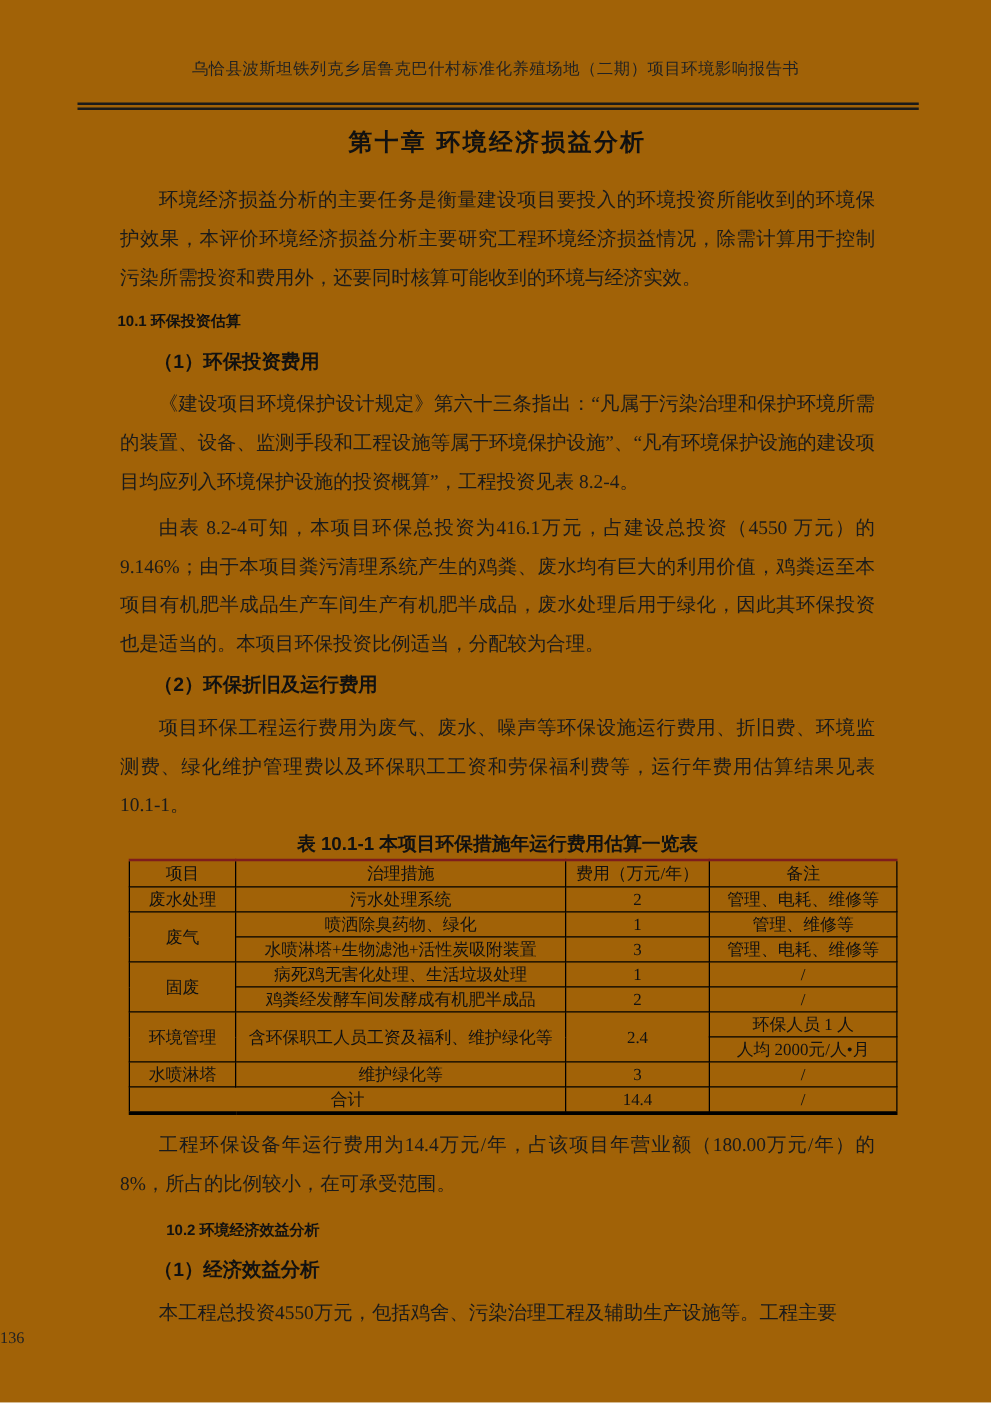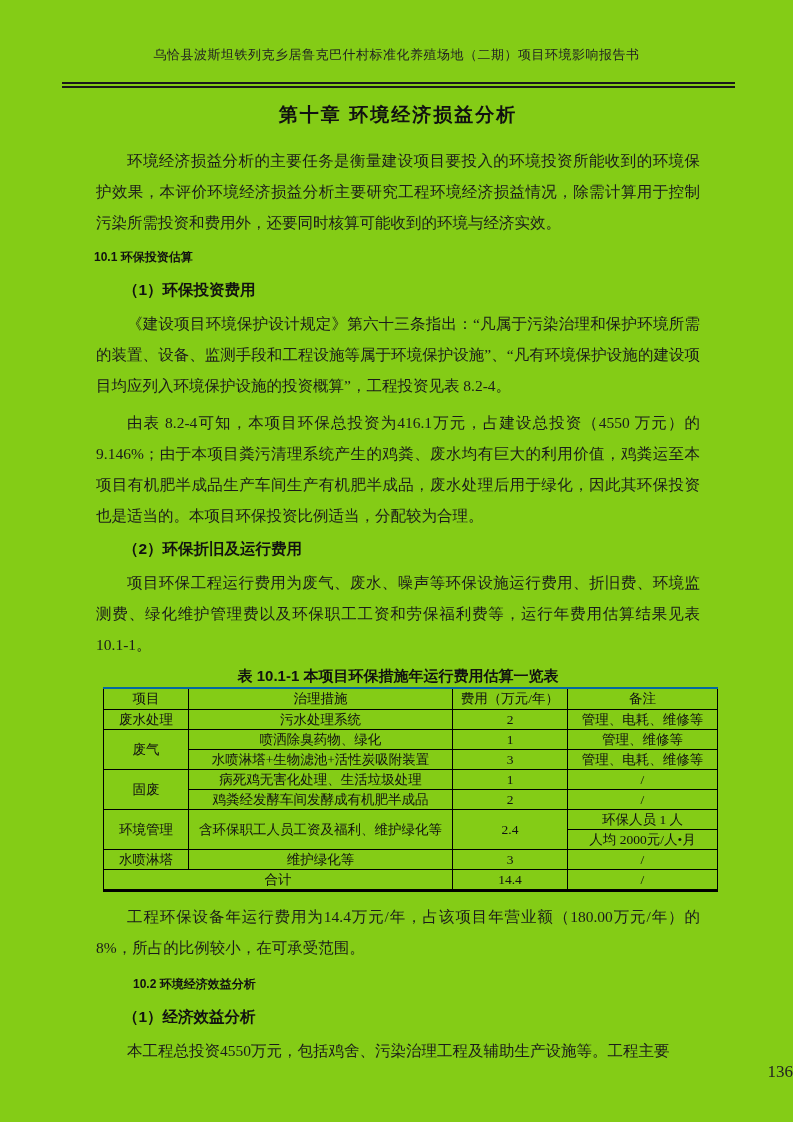--- a/index.html
+++ b/index.html
@@ -1,21 +1,21 @@
 <!DOCTYPE html>
 <html><head>
 <meta charset="utf-8">
 <style>
   html, body { margin: 0; padding: 0; background: #ffffff; }
   .page {
     position: relative;
     width: 793px;
     height: 1122px;
     margin: 0 auto;
-    background: #84cc16;
+    background: #a16207;
     color: #1b1b1b;
     font-family: "Liberation Serif", serif;
     overflow: hidden;
   }
   .doc-header {
     position: absolute;
     top: 46px; left: 0; right: 0;
     text-align: center;
     font-size: 13px;
     letter-spacing: 0.5px;
@@ -81,41 +81,41 @@
     color: #111111;
   }
   table.cost-table {
     border-collapse: collapse;
     table-layout: fixed;
     width: 614px;
     margin-left: 13px;
     margin-top: 2px;
     font-size: 13.5px;
     color: #111111;
-    border-top: 2px solid #0369a1;
+    border-top: 2px solid #7f1d1d;
     border-bottom: 3px solid #000000;
   }
   table.cost-table th, table.cost-table td {
     border: 1px solid #000000;
     text-align: center;
     vertical-align: middle;
     height: 19px;
     line-height: 16px;
     padding: 0 2px;
     font-weight: normal;
     overflow: hidden;
     white-space: nowrap;
   }
   table.cost-table th { height: 20px; }
   .after-table { margin-top: 9px !important; }
   .footer-page {
     position: absolute;
     top: 1062px; left: 0; right: 0;
-    text-align: right;
-    font-size: 17px;
+    text-align: left;
+    font-size: 13px;
     color: #222222;
   }
 </style>
 </head>
 <body>
 
 <div class="page">
 
   <div class="doc-header">乌恰县波斯坦铁列克乡居鲁克巴什村标准化养殖场地（二期）项目环境影响报告书</div>
   <div class="header-rule"></div>

